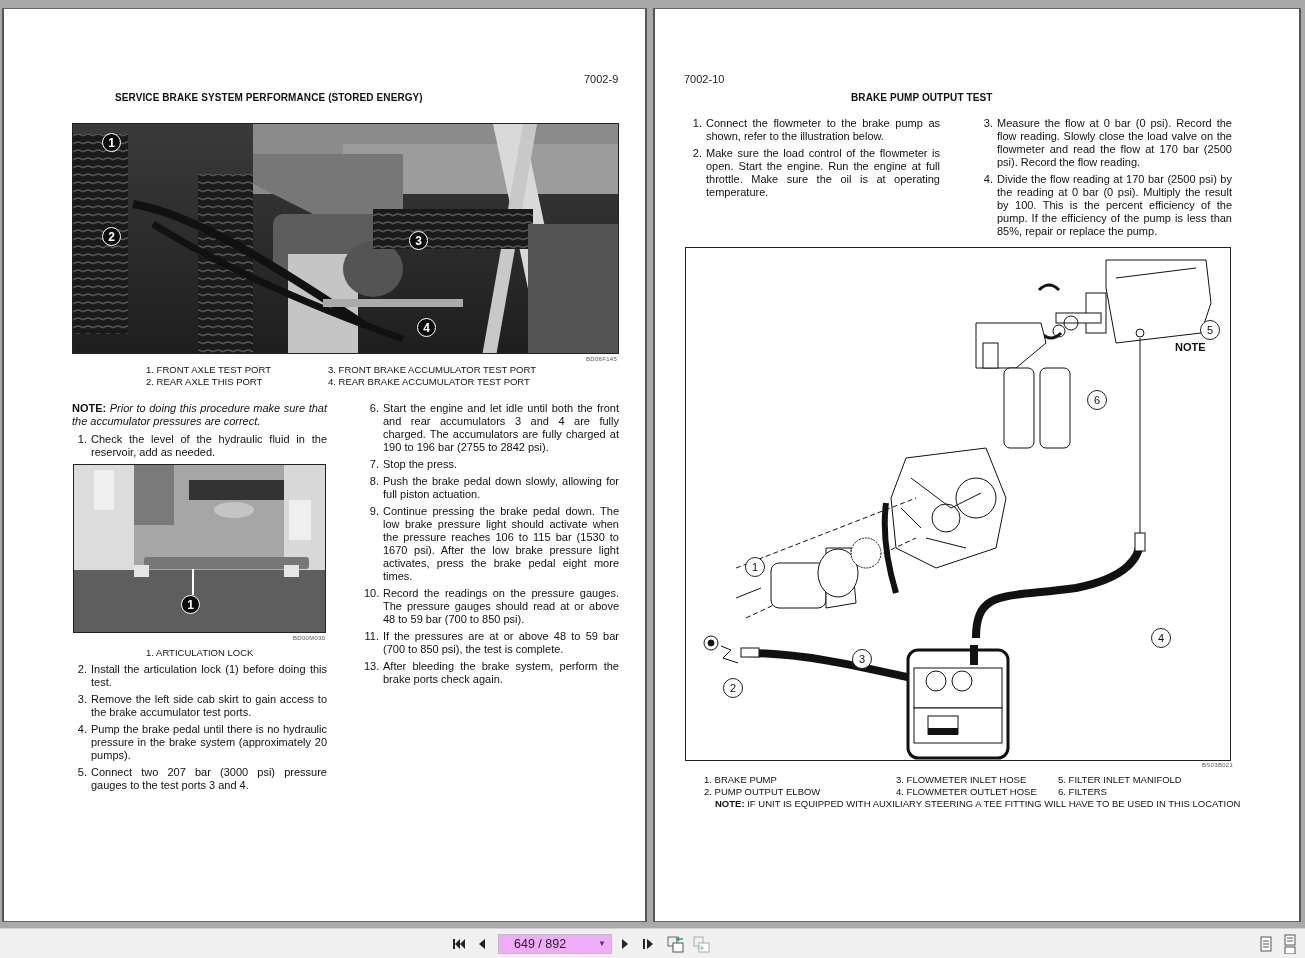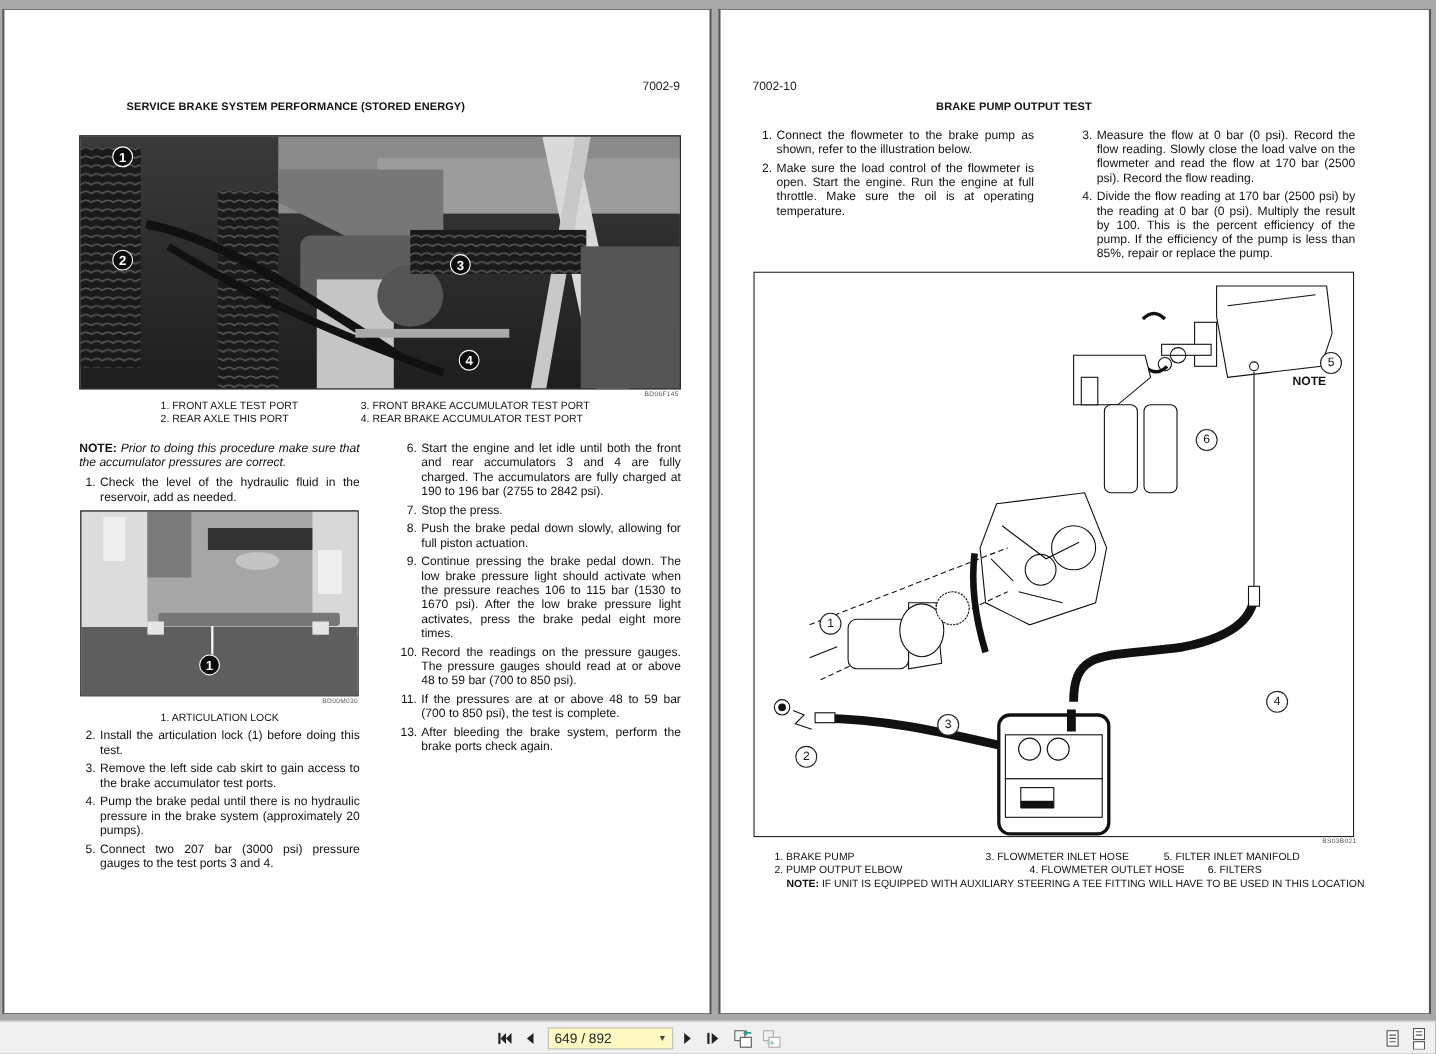--- a/index.html
+++ b/index.html
@@ -25,21 +25,21 @@
   .note { margin-bottom: 5px; }
   .note b { font-weight: bold; }
   .note i { font-style: italic; }
 
   .callout { position: absolute; width: 19px; height: 19px; border-radius: 50%; background: #0b0b0b; color: #fff; font-weight: bold; font-size: 12px; text-align: center; line-height: 19px; border: 1.5px solid #fff; }
   .callout-o { position: absolute; width: 20px; height: 20px; border-radius: 50%; background: #fff; color: #111; font-size: 11px; text-align: center; line-height: 18px; border: 1px solid #222; }
 
   
   .toolbar { position: absolute; left: 0; top: 928px; width: 1305px; height: 30px; background: #f0f0f0; border-top: 1px solid #d0d0d0; }
   .tb-btn { position: absolute; top: 6px; height: 18px; display: flex; align-items: center; justify-content: center; cursor: pointer; }
-  .page-select { position: absolute; left: 498px; top: 5px; width: 114px; height: 20px; background: #fef9c3; border: 1px solid #bdbdbd; font-size: 12.5px; color: #222; padding-left: 5px; line-height: 18px; }
+  .page-select { position: absolute; left: 498px; top: 5px; width: 114px; height: 20px; background: #f0abfc; border: 1px solid #bdbdbd; font-size: 12.5px; color: #222; padding-left: 15px; line-height: 18px; }
   .page-select .arrow { position: absolute; right: 5px; top: 0; font-size: 8px; color: #444; }
 </style>
 </head>
 <body>
 
 <div class="page left">
   <div class="pg-num" style="left:580px; top:64px;">7002-9</div>
   <div class="title" style="left:111px; top:83px;">SERVICE BRAKE SYSTEM PERFORMANCE (STORED ENERGY)</div>
 
   <div class="figure" style="left:68px; top:114px; width:547px; height:231px; background:#6e6e6e;">
@@ -262,21 +262,21 @@
   <div class="fig-code" style="left:547px; top:753px;">BS03B021</div>
 
   <div class="legend" style="left:49px; top:765px;">
     <div class="row">
       <span style="width:192px;"><span>1.</span> <span>BRAKE PUMP</span></span>
       <span style="width:162px;"><span>3.</span> <span>FLOWMETER INLET HOSE</span></span>
       <span><span>5.</span> <span>FILTER INLET MANIFOLD</span></span>
     </div>
     <div class="row">
       <span style="width:192px;"><span>2.</span> <span>PUMP OUTPUT ELBOW</span></span>
-      <span style="width:162px;margin-left:40px;"><span>4.</span> <span>FLOWMETER OUTLET HOSE</span></span>
+      <span style="width:162px;"><span>4.</span> <span>FLOWMETER OUTLET HOSE</span></span>
       <span><span>6.</span> <span>FILTERS</span></span>
     </div>
     <div class="row" style="padding-left:11px;">
       <b>NOTE:</b>&nbsp;<span>IF UNIT IS EQUIPPED WITH AUXILIARY STEERING A TEE FITTING WILL HAVE TO BE USED IN THIS LOCATION</span>
     </div>
   </div>
 </div>
 
 <div class="toolbar">
   <div class="tb-btn" style="left:451px; width:16px;">

